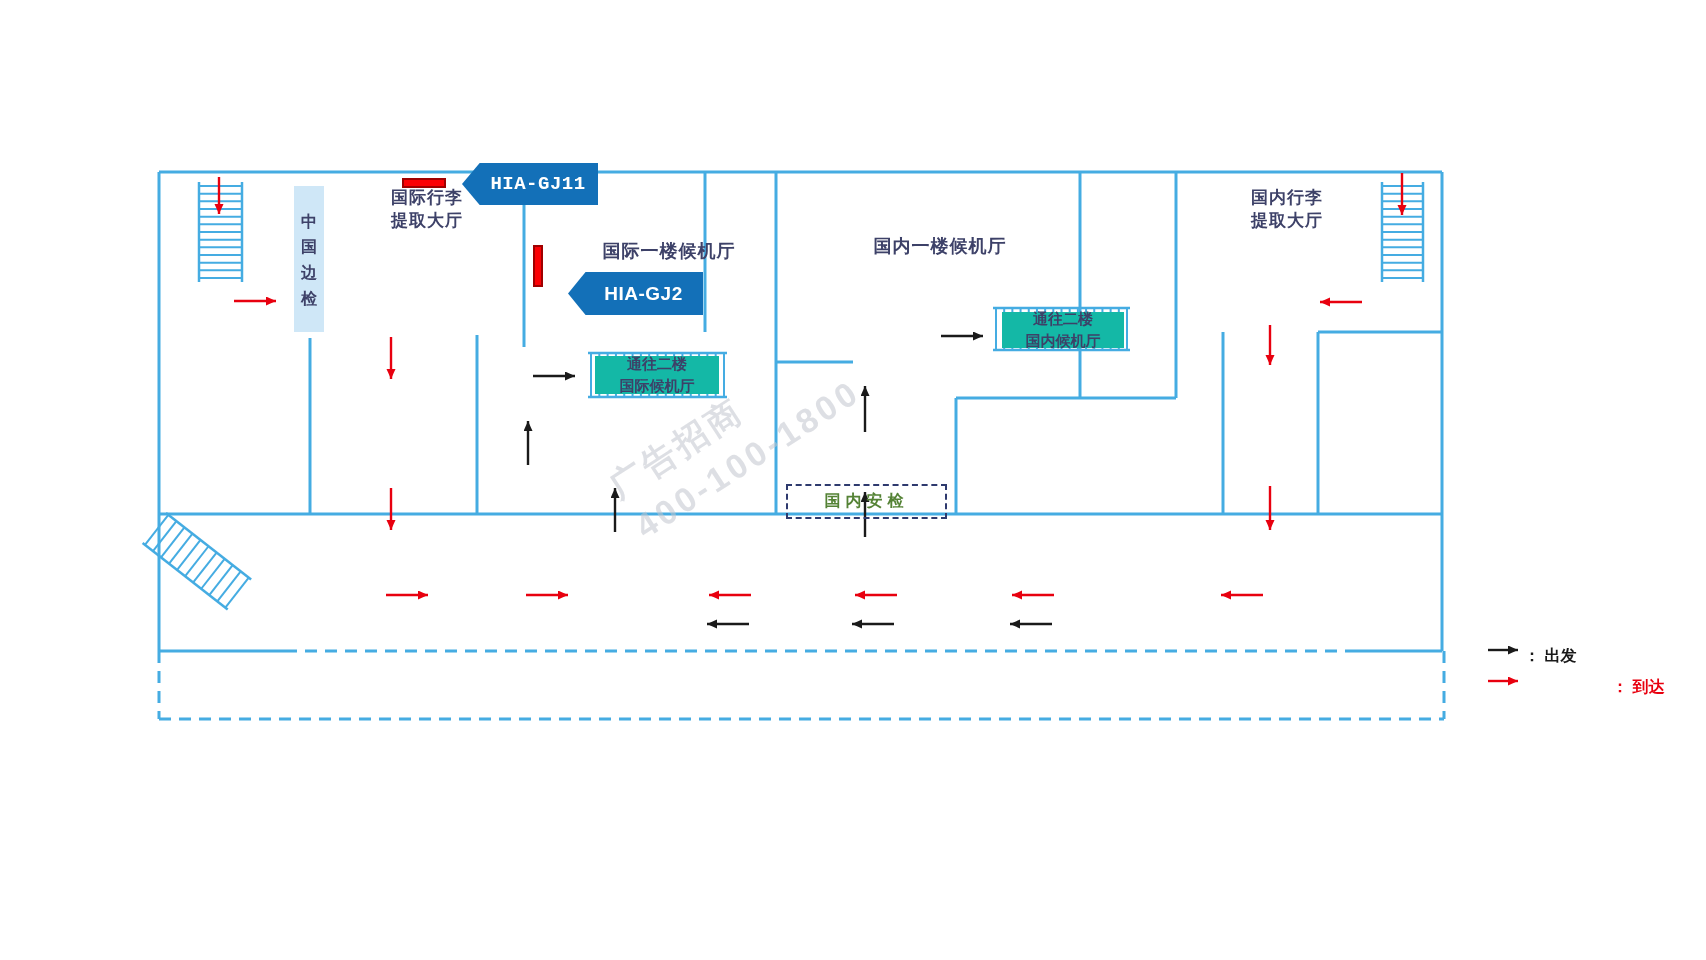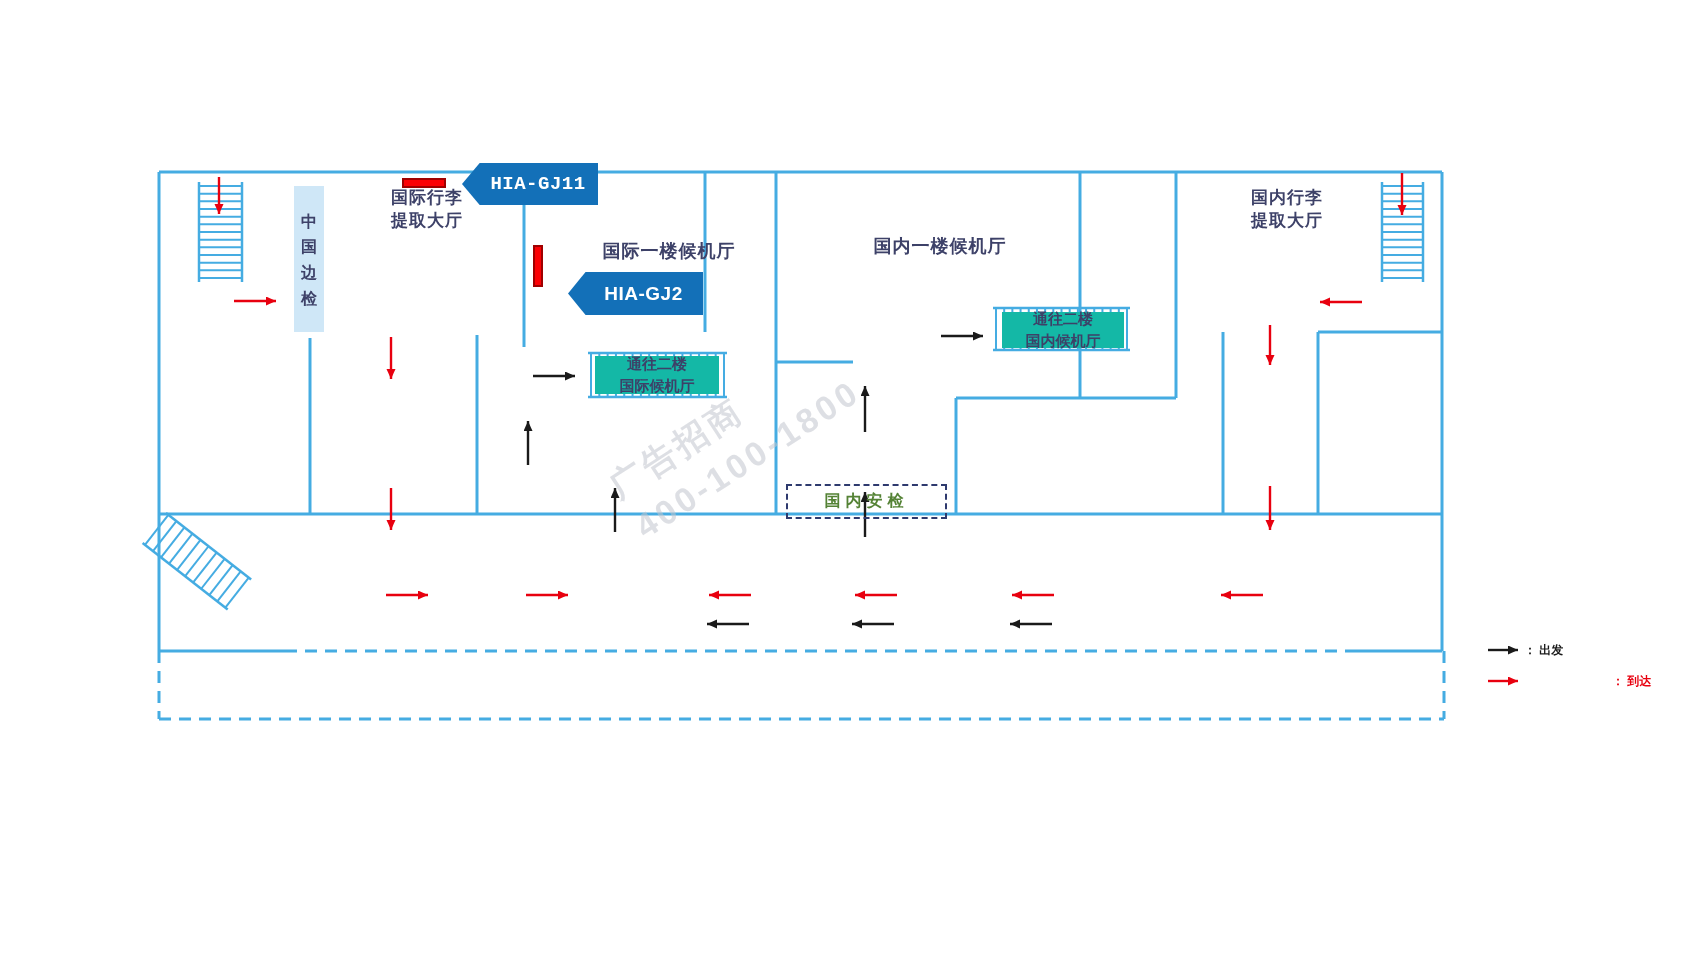--- a/index.html
+++ b/index.html
@@ -22,21 +22,21 @@
   .banner{position:absolute;background:var(--banner);color:#fff;font-weight:bold;
           font-size:19px;display:flex;align-items:center;justify-content:center;
           padding-left:16px;box-sizing:border-box;letter-spacing:0.5px;
           clip-path:polygon(0% 50%,13% 0%,100% 0%,100% 100%,13% 100%);}
   .billboard{position:absolute;background:var(--billboard);border:2px solid var(--billboard-border);
              box-sizing:border-box;}
   .dashbox{position:absolute;display:flex;align-items:center;justify-content:center;
            font-weight:bold;font-size:16px;box-sizing:border-box;}
   .security{border:2px dashed var(--security-border);color:var(--security-text);letter-spacing:5px;}
   .checkin{border:2px dashed var(--checkin);color:var(--checkin);letter-spacing:18px;text-indent:18px;}
-  .legendtxt{font-size:12px;font-weight:bold;white-space:nowrap;justify-content:flex-start;}
+  .legendtxt{font-size:16px;font-weight:bold;white-space:nowrap;justify-content:flex-start;margin-top:6px;}
   .depart{color:var(--black);}
   .arrive{color:var(--red);}
   .watermark{position:absolute;color:var(--watermark);opacity:0.55;font-weight:bold;
              font-size:34px;letter-spacing:4px;line-height:1.4;transform:rotate(-33deg);
              transform-origin:left top;text-align:left;white-space:pre-line;}
 </style>
 </head>
 <body>
 
 <div id="canvas">

